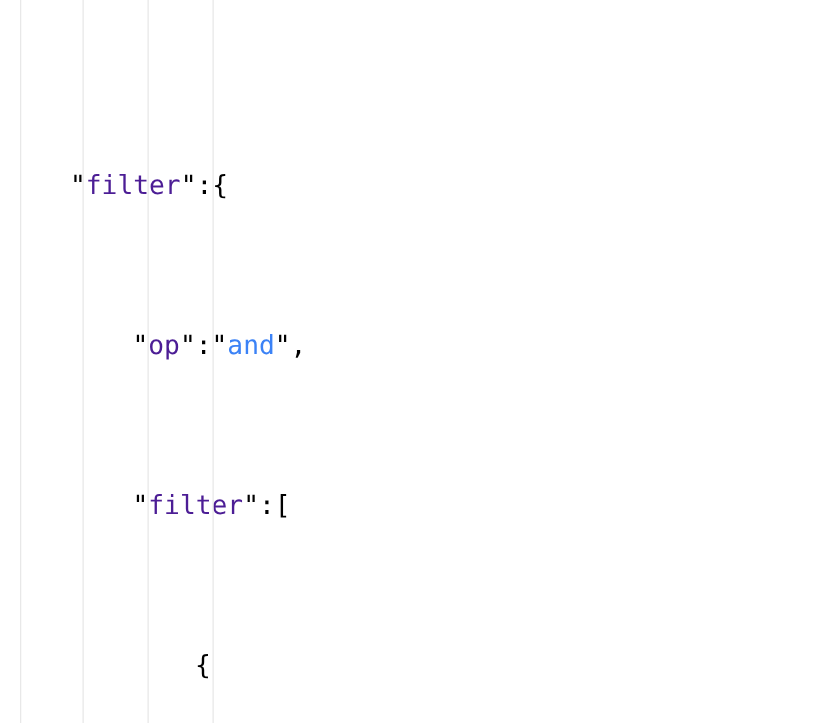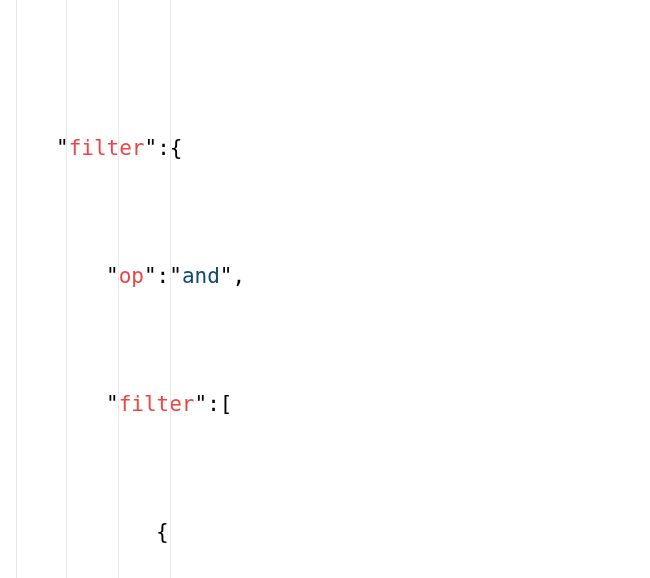--- a/index.html
+++ b/index.html
@@ -31,22 +31,22 @@
     border-left: 1px solid #e8e8e8;
   }
   .g1 { left: 16px; }
   .g2 { left: 66px; }
   .g3 { left: 118px; }
   .g4 { left: 170px; }
   .line { display: block; }
   .i1 { padding-left: 0px; }
   .i2 { padding-left: 50px; }
   .i3 { padding-left: 100px; }
-  .key    { color: #ef4444; }  
-  .str    { color: #0c4a6e; }  
+  .key    { color: #4c1d95; }  
+  .str    { color: #3b82f6; }  
   .punct  { color: #000000; }
 </style>
 </head>
 <body>
 
 <div class="editor">
   <div class="guides">
     <div class="guide g1"></div>
     <div class="guide g2"></div>
     <div class="guide g3"></div>

